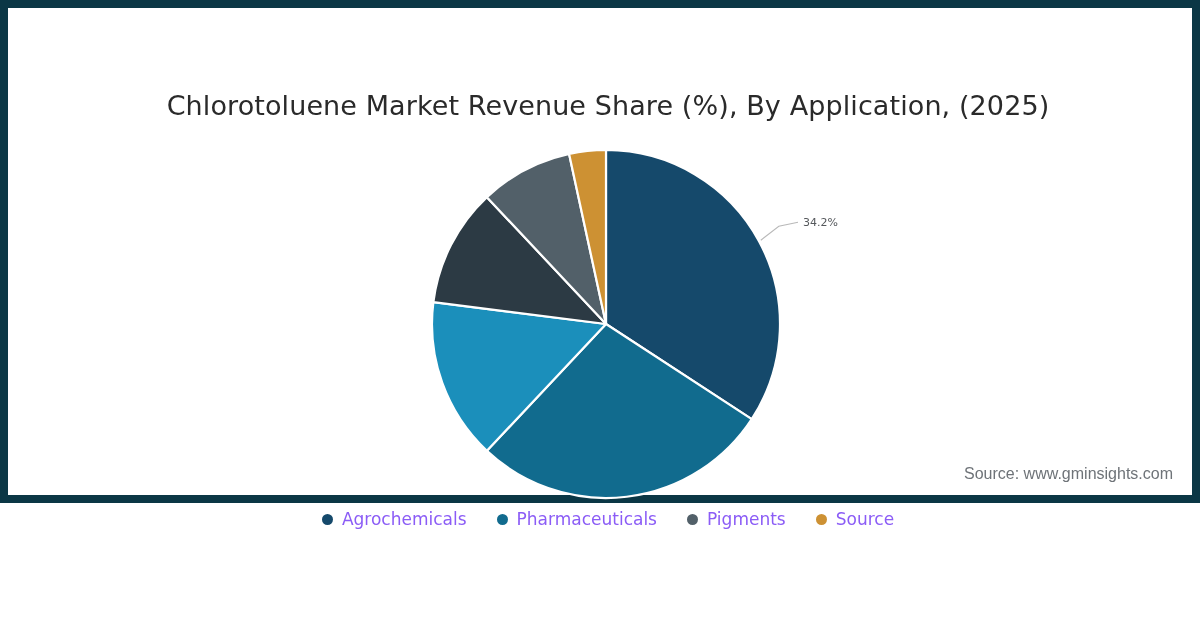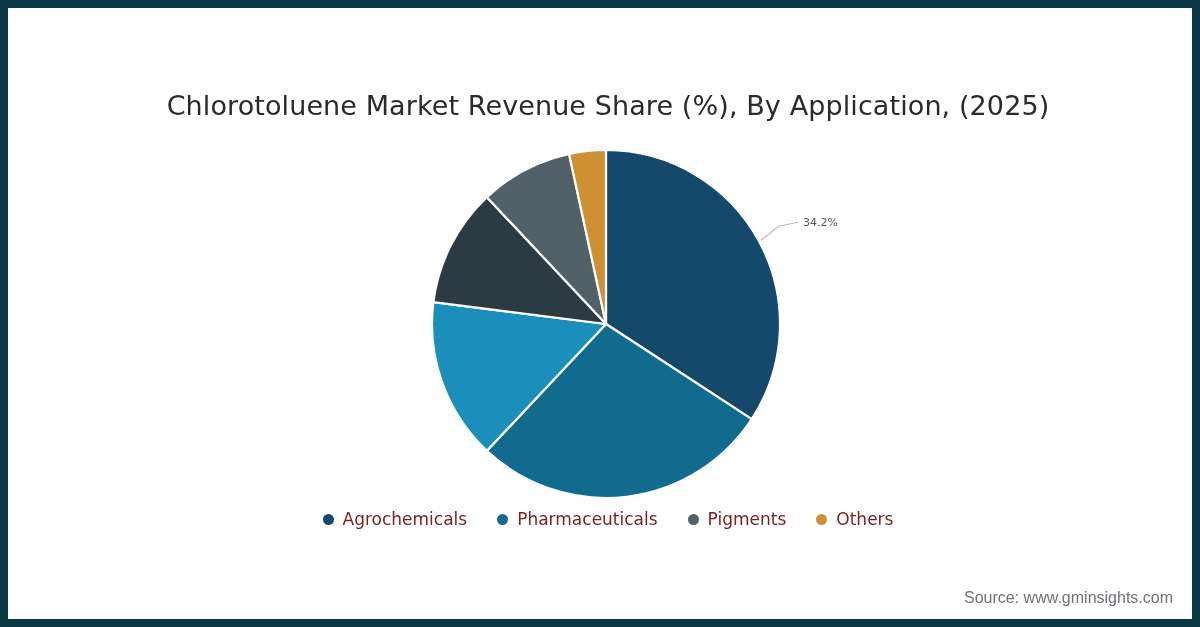--- a/index.html
+++ b/index.html
@@ -11,21 +11,21 @@
   body {
     width: 1200px;
     height: 627px;
     font-family: "DejaVu Sans", sans-serif;
     overflow: hidden;
   }
   #chart-frame {
     position: relative;
     box-sizing: border-box;
     width: 1200px;
-    height: 627px;
+    height: 503px;
     border: 8px solid #0b3745;
     background: #ffffff;
   }
   #chart-title {
     position: absolute;
     left: 0;
     top: 82px;
     width: 1200px;
     text-align: center;
     font-size: 27px;
@@ -79,21 +79,21 @@
     white-space: nowrap;
   }
   .legend-dot {
     width: 11px;
     height: 11px;
     border-radius: 50%;
     flex: 0 0 auto;
   }
   .legend-label {
     font-size: 17px;
-    color: #7f1d1d;
+    color: #8b5cf6;
     line-height: 1;
   }
   #source-note {
     position: absolute;
     right: 19px;
     bottom: 12px;
     font-size: 16px;
     color: #6e7378;
     font-family: "Liberation Sans", sans-serif;
     white-space: nowrap;
@@ -131,19 +131,19 @@
       <div class="legend-item">
         <span class="legend-dot" style="background: rgb(17, 107, 142);"></span>
         <span class="legend-label">Pharmaceuticals</span>
       </div>
       <div class="legend-item">
         <span class="legend-dot" style="background: rgb(82, 96, 105);"></span>
         <span class="legend-label">Pigments</span>
       </div>
       <div class="legend-item">
         <span class="legend-dot" style="background: rgb(205, 145, 51);"></span>
-        <span class="legend-label">Others</span>
+        <span class="legend-label">Source</span>
       </div>
     </div>
 
   <div id="source-note">Source: www.gminsights.com</div>
 
 </div>
 
 </body></html>

